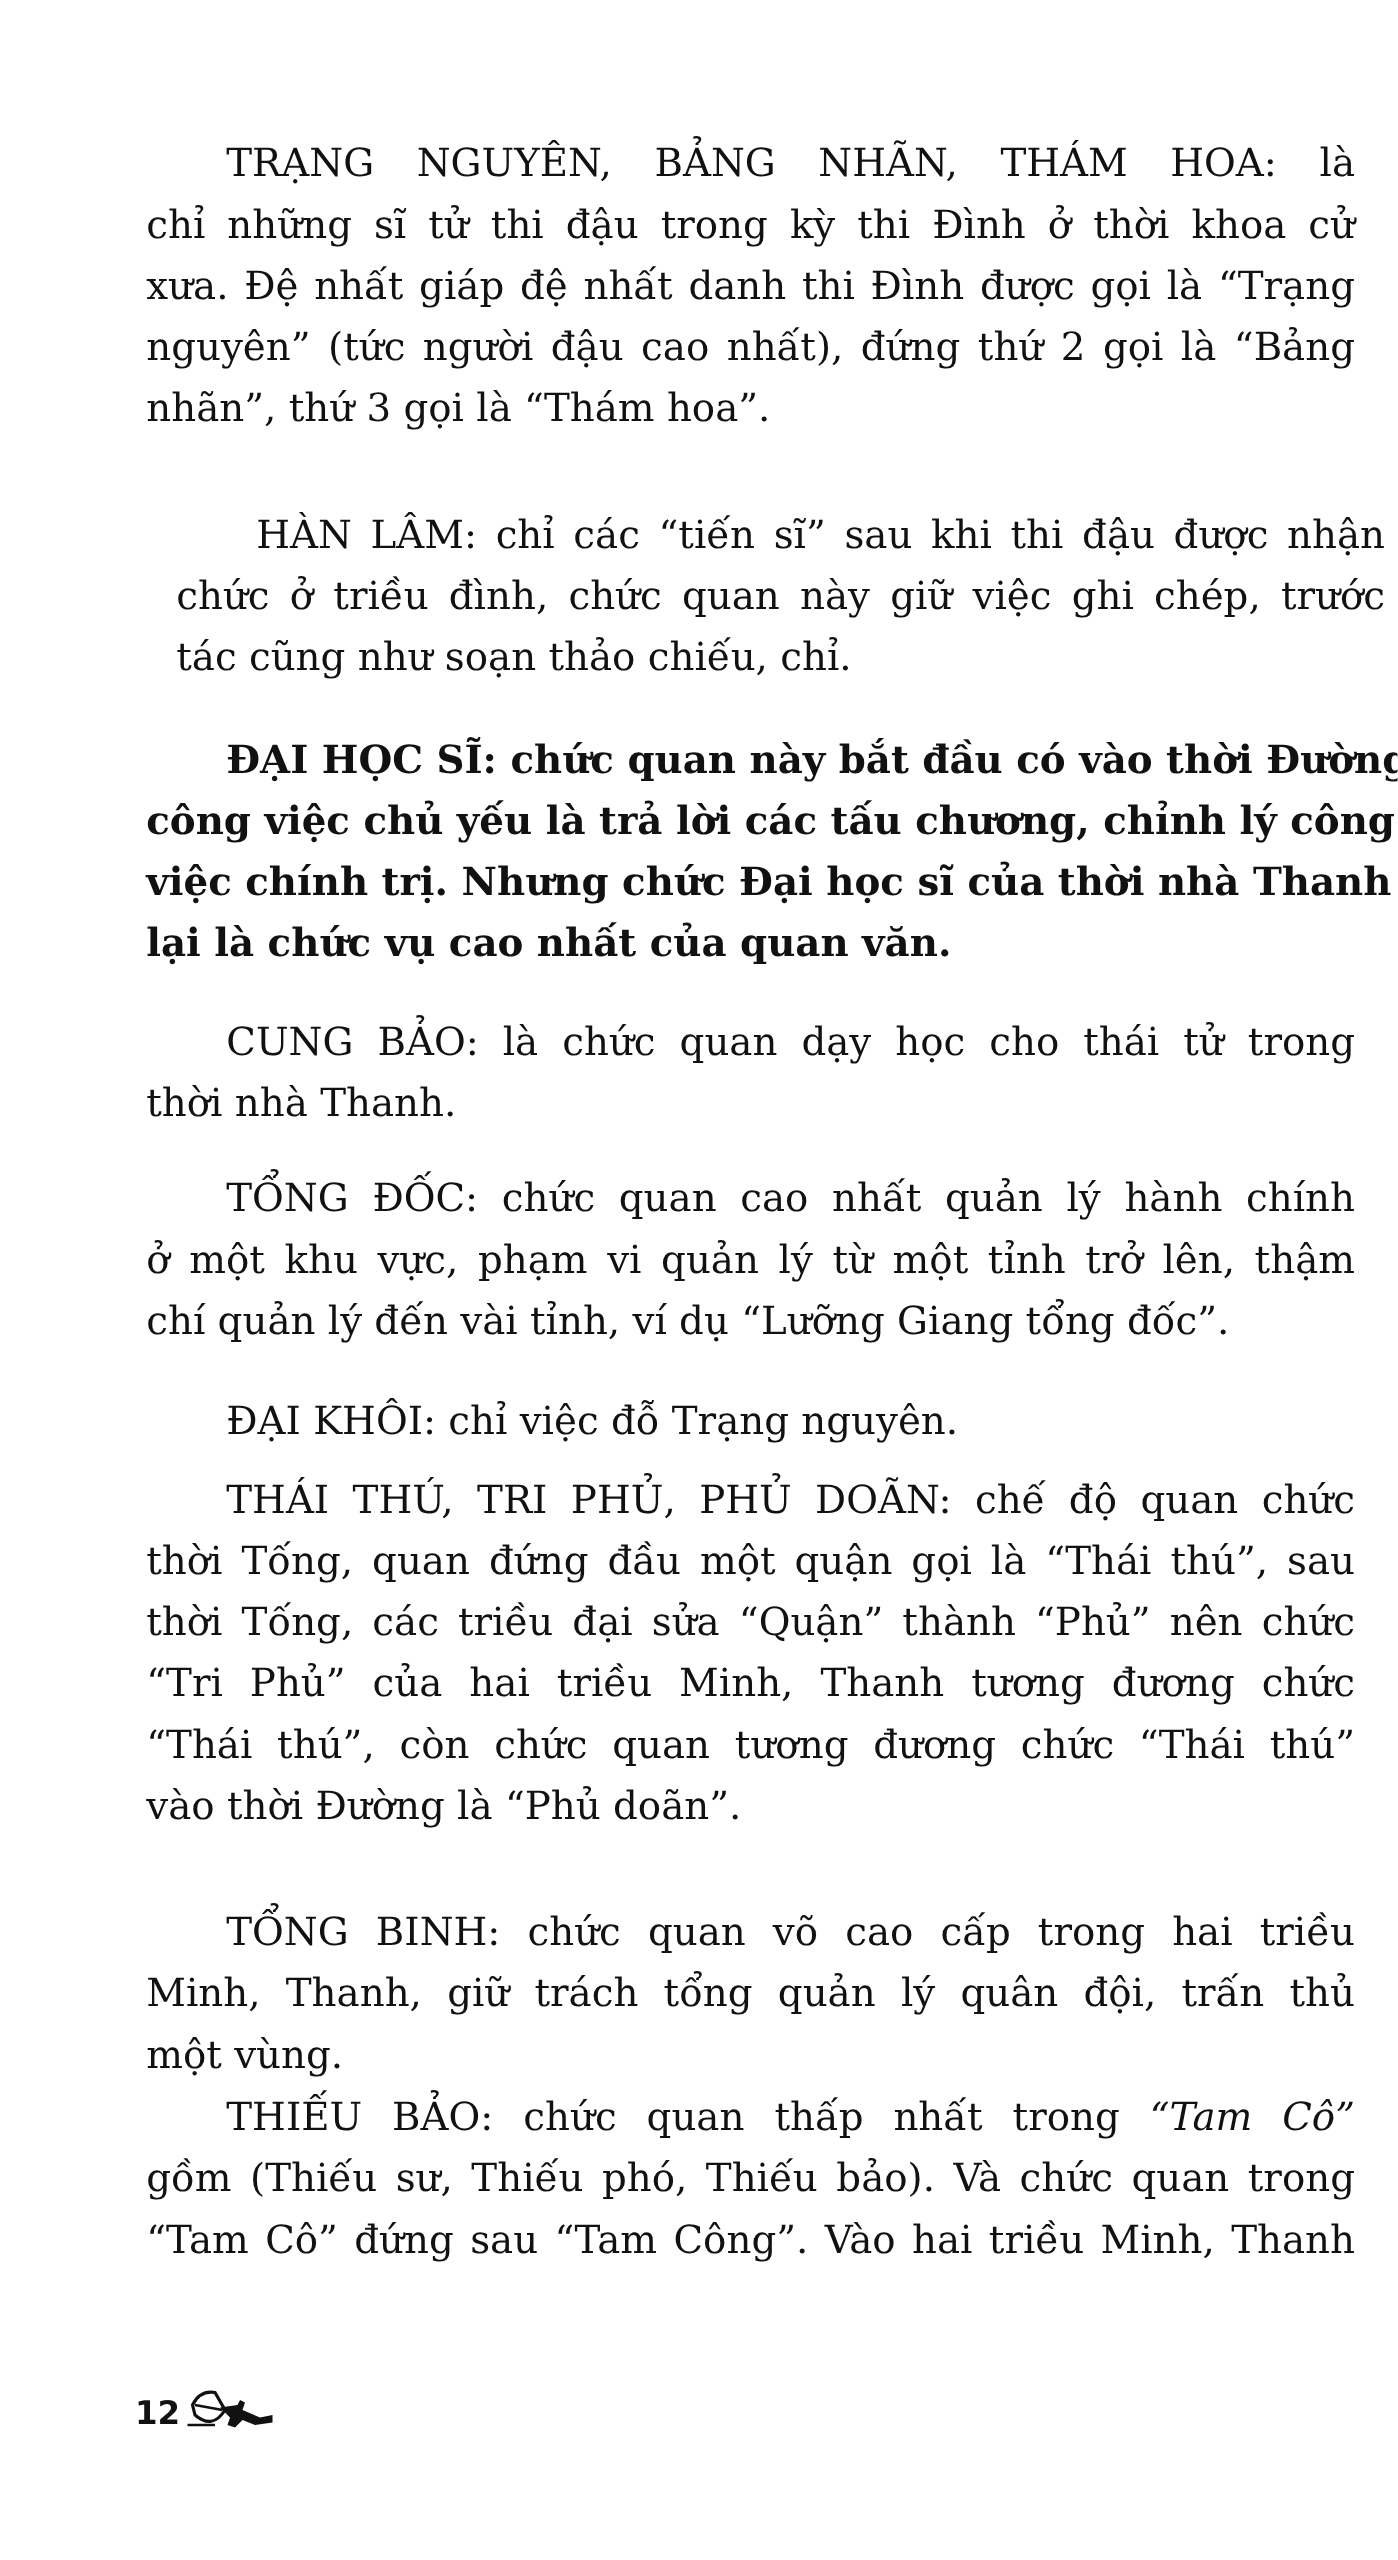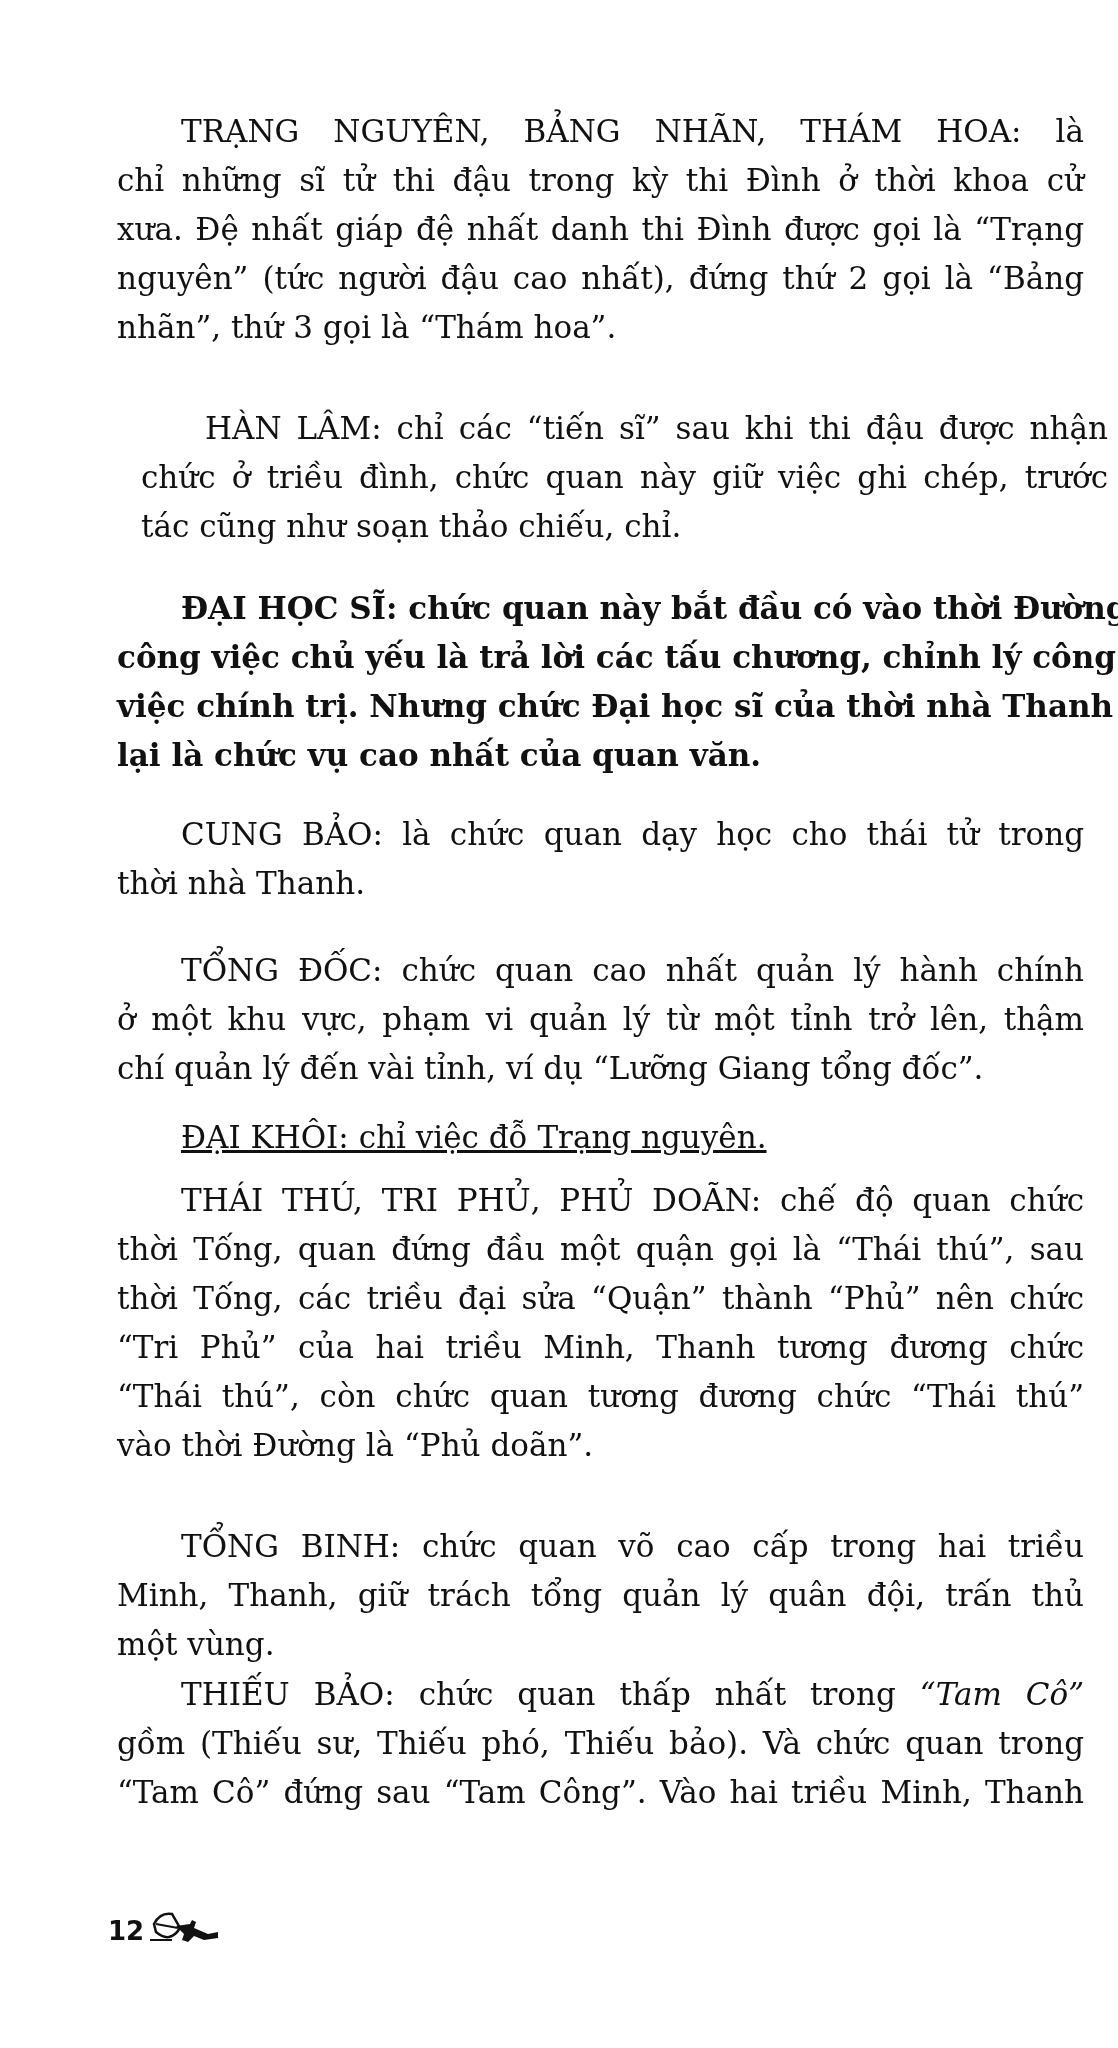--- a/index.html
+++ b/index.html
@@ -78,27 +78,27 @@
     <span class="line">công việc chủ yếu là trả lời các tấu chương, chỉnh lý công</span>
     <span class="line">việc chính trị. Nhưng chức Đại học sĩ của thời nhà Thanh</span>
     <span class="line last">lại là chức vụ cao nhất của quan văn.</span>
   </div>
 
   <div class="entry" style="top:810px;">
     <span class="line first">CUNG BẢO: là chức quan dạy học cho thái tử trong</span>
     <span class="line last">thời nhà Thanh.</span>
   </div>
 
-  <div class="entry" style="top:935px;margin-top:11px;">
+  <div class="entry" style="top:935px;">
     <span class="line first">TỔNG ĐỐC: chức quan cao nhất quản lý hành chính</span>
     <span class="line">ở một khu vực, phạm vi quản lý từ một tỉnh trở lên, thậm</span>
     <span class="line last">chí quản lý đến vài tỉnh, ví dụ “Lưỡng Giang tổng đốc”.</span>
   </div>
 
-  <div class="entry" style="top:1113px;text-decoration:underline;">
+  <div class="entry" style="top:1113px;">
     <span class="line first last">ĐẠI KHÔI: chỉ việc đỗ Trạng nguyên.</span>
   </div>
 
   <div class="entry" style="top:1176px;">
     <span class="line first">THÁI THÚ, TRI PHỦ, PHỦ DOÃN: chế độ quan chức</span>
     <span class="line">thời Tống, quan đứng đầu một quận gọi là “Thái thú”, sau</span>
     <span class="line">thời Tống, các triều đại sửa “Quận” thành “Phủ” nên chức</span>
     <span class="line">“Tri Phủ” của hai triều Minh, Thanh tương đương chức</span>
     <span class="line">“Thái thú”, còn chức quan tương đương chức “Thái thú”</span>
     <span class="line last">vào thời Đường là “Phủ doãn”.</span>

